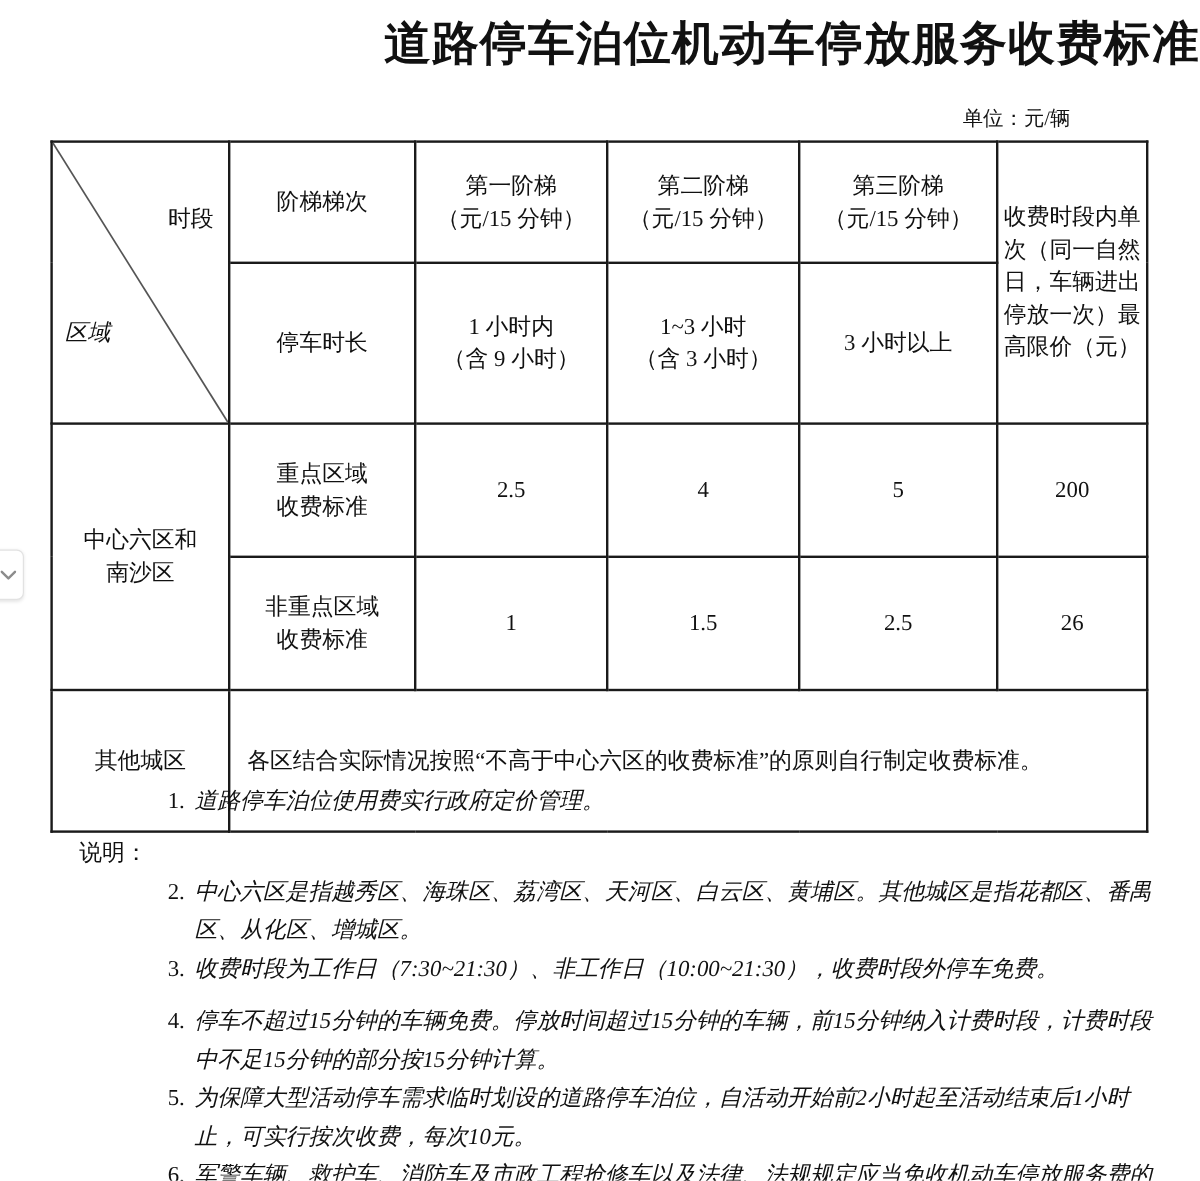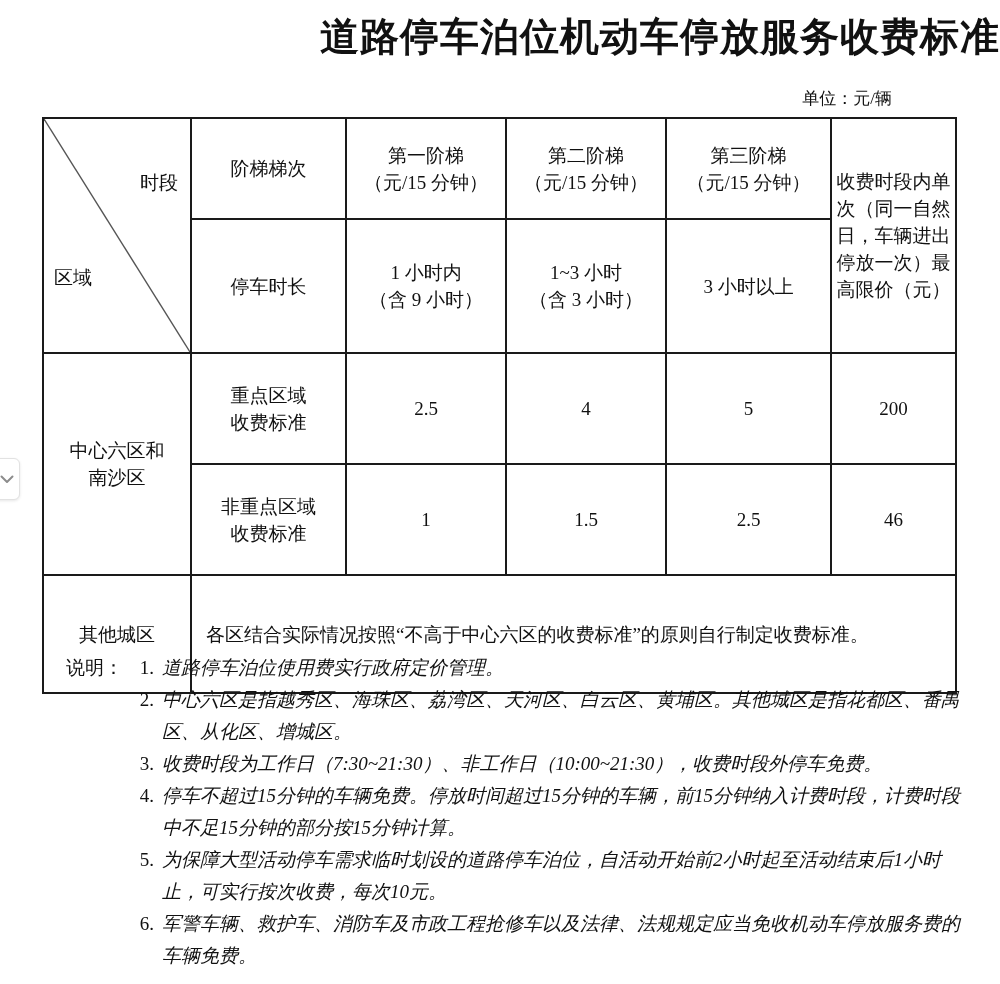--- a/index.html
+++ b/index.html
@@ -87,20 +87,21 @@
     top: 52px;
     font-size: 19px;
     line-height: 24px;
   }
   .corner .lbl-area {
     position: absolute;
     left: 10px;
     bottom: 62px;
     font-size: 19px;
     line-height: 24px;
+    font-style: italic;
   }
 
   .cap-cell {
     font-size: 19px;
     line-height: 27px;
     letter-spacing: 0px;
   }
 
   .num-cell {
     font-size: 21px;
@@ -125,20 +126,21 @@
     line-height: 32px;
   }
   .note-row {
     display: flex;
     align-items: flex-start;
   }
   .notes-label {
     flex: 0 0 auto;
     width: 62px;
     white-space: nowrap;
+    margin-top: 44px;
   }
   .note-num {
     flex: 0 0 auto;
     width: 26px;
     text-align: right;
     padding-right: 8px;
     white-space: nowrap;
   }
   .note-body {
     flex: 1 1 auto;
@@ -236,21 +238,21 @@
     </tr>
 
     <tr class="data-row">
       <td>
         <div>非重点区域</div>
         <div>收费标准</div>
       </td>
       <td class="num-cell">1</td>
       <td class="num-cell">1.5</td>
       <td class="num-cell">2.5</td>
-      <td class="num-cell">46</td>
+      <td class="num-cell">26</td>
     </tr>
 
     <tr class="other-row">
       <td>其他城区</td>
       <td class="other-text" colspan="5">各区结合实际情况按照“不高于中心六区的收费标准”的原则自行制定收费标准。</td>
     </tr>
   </tbody>
 </table>
 
 <div class="notes">

